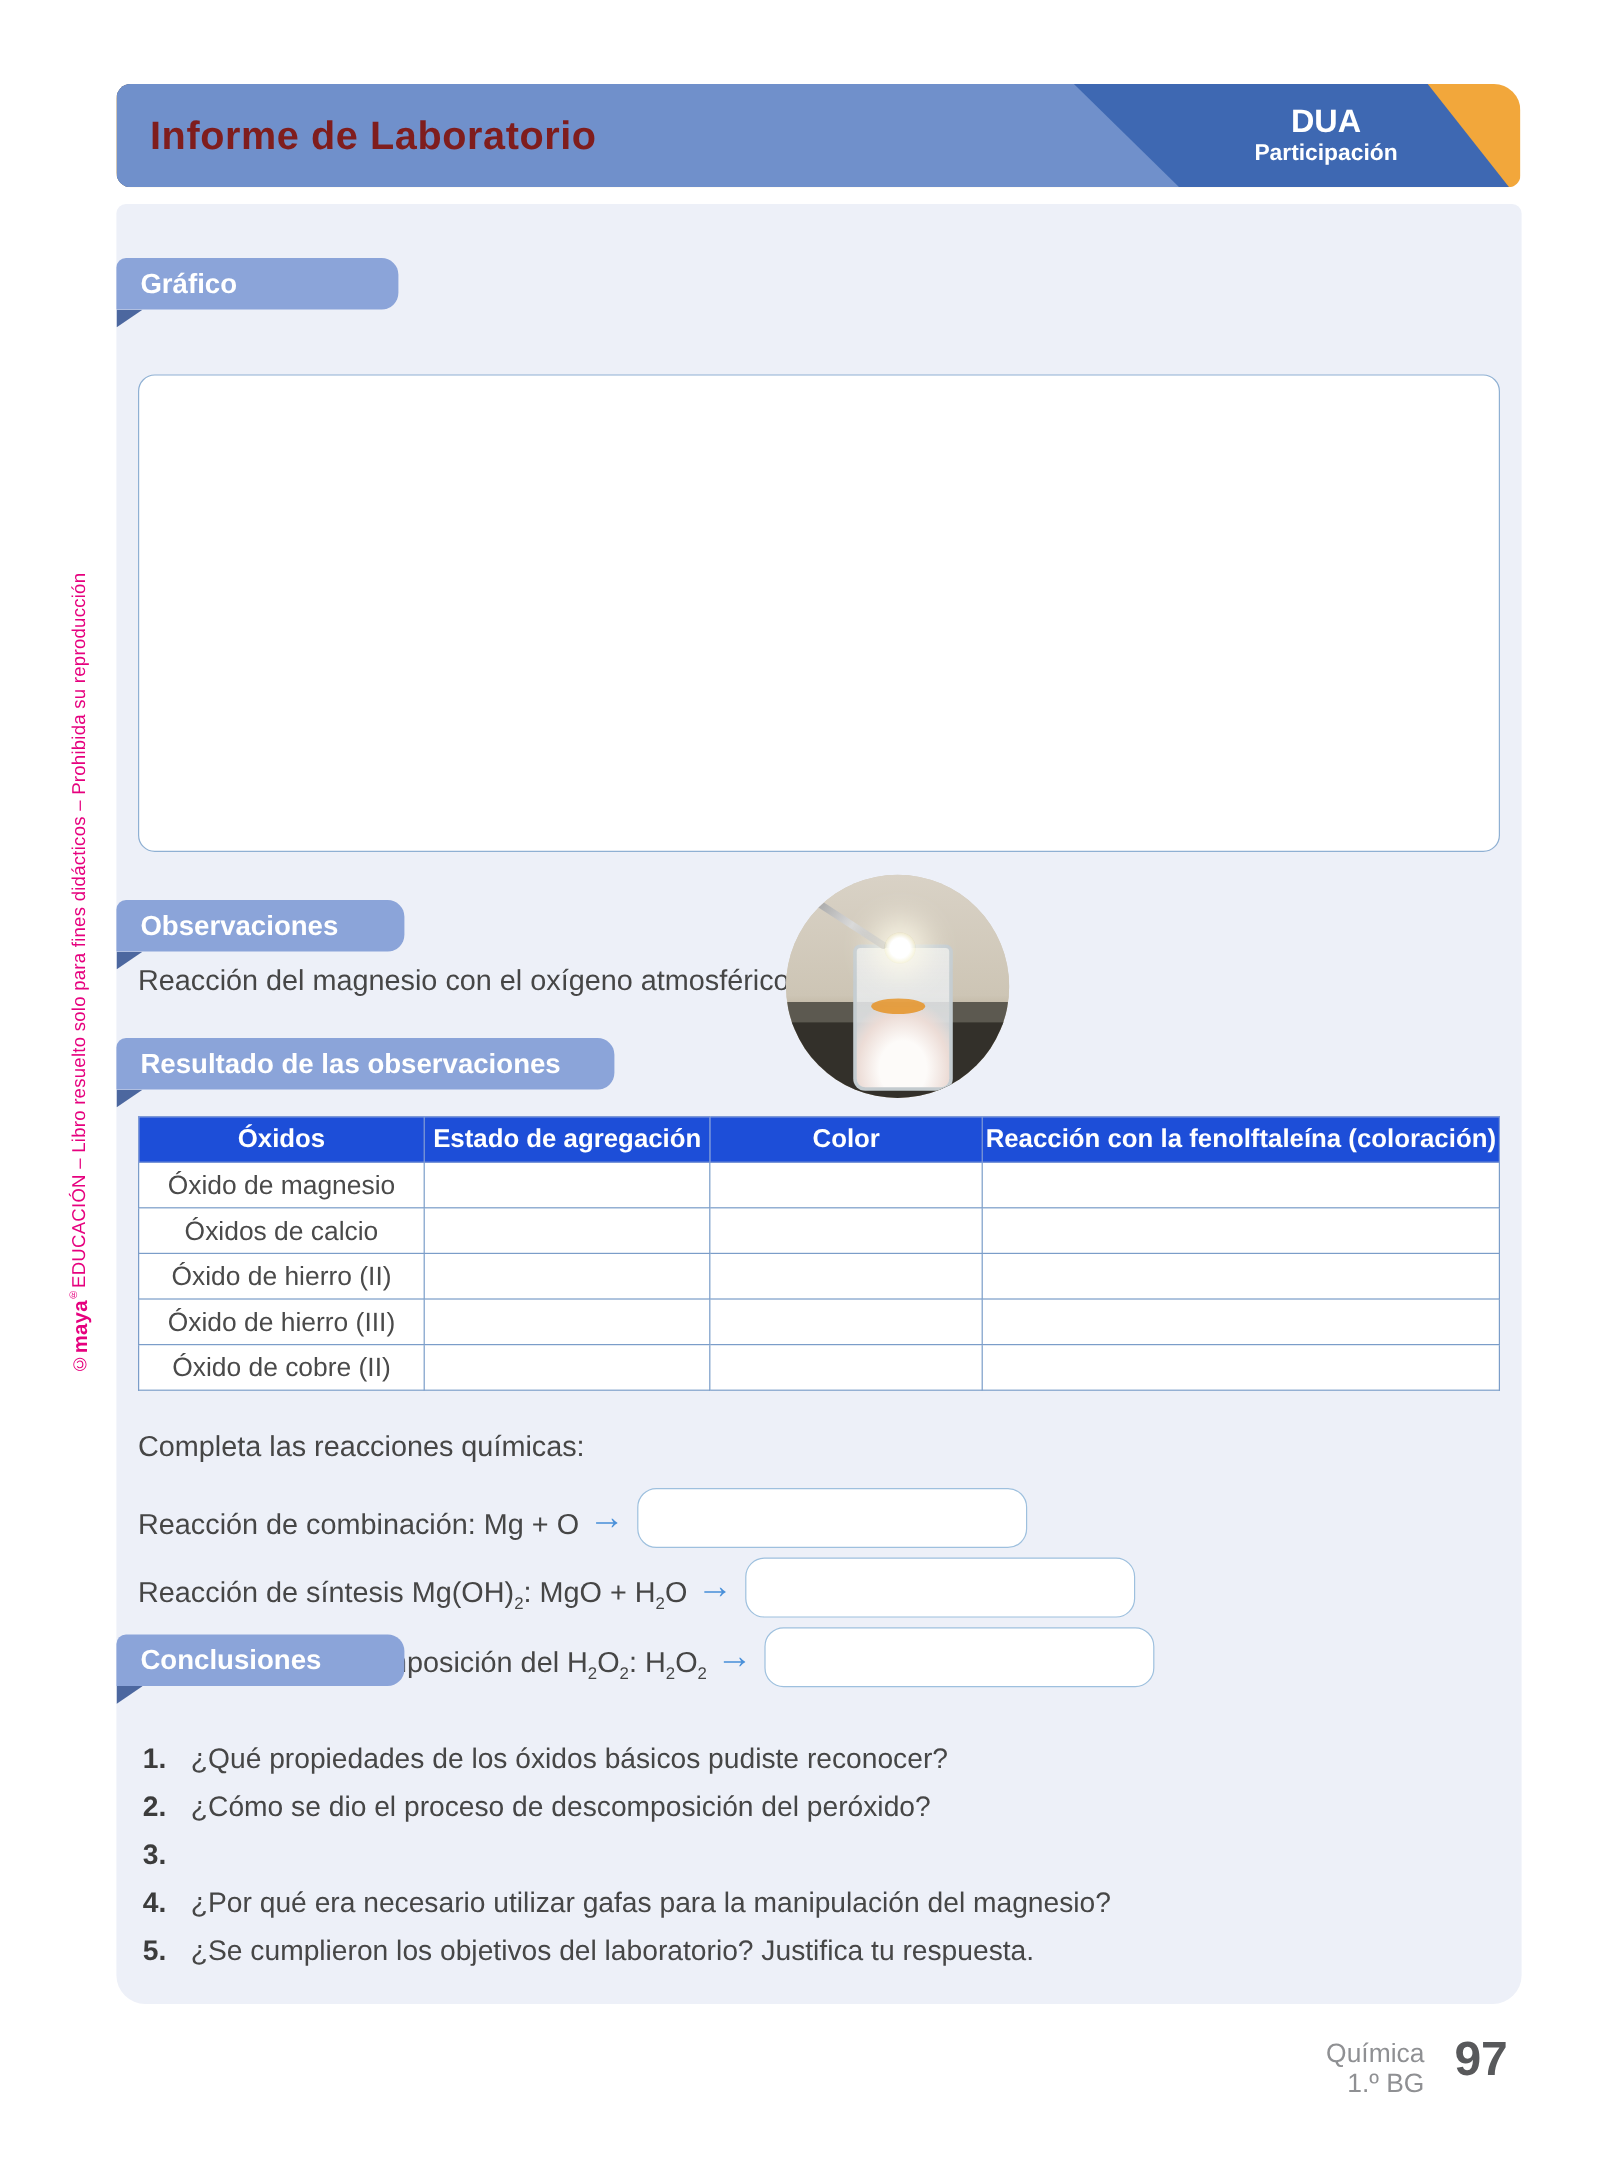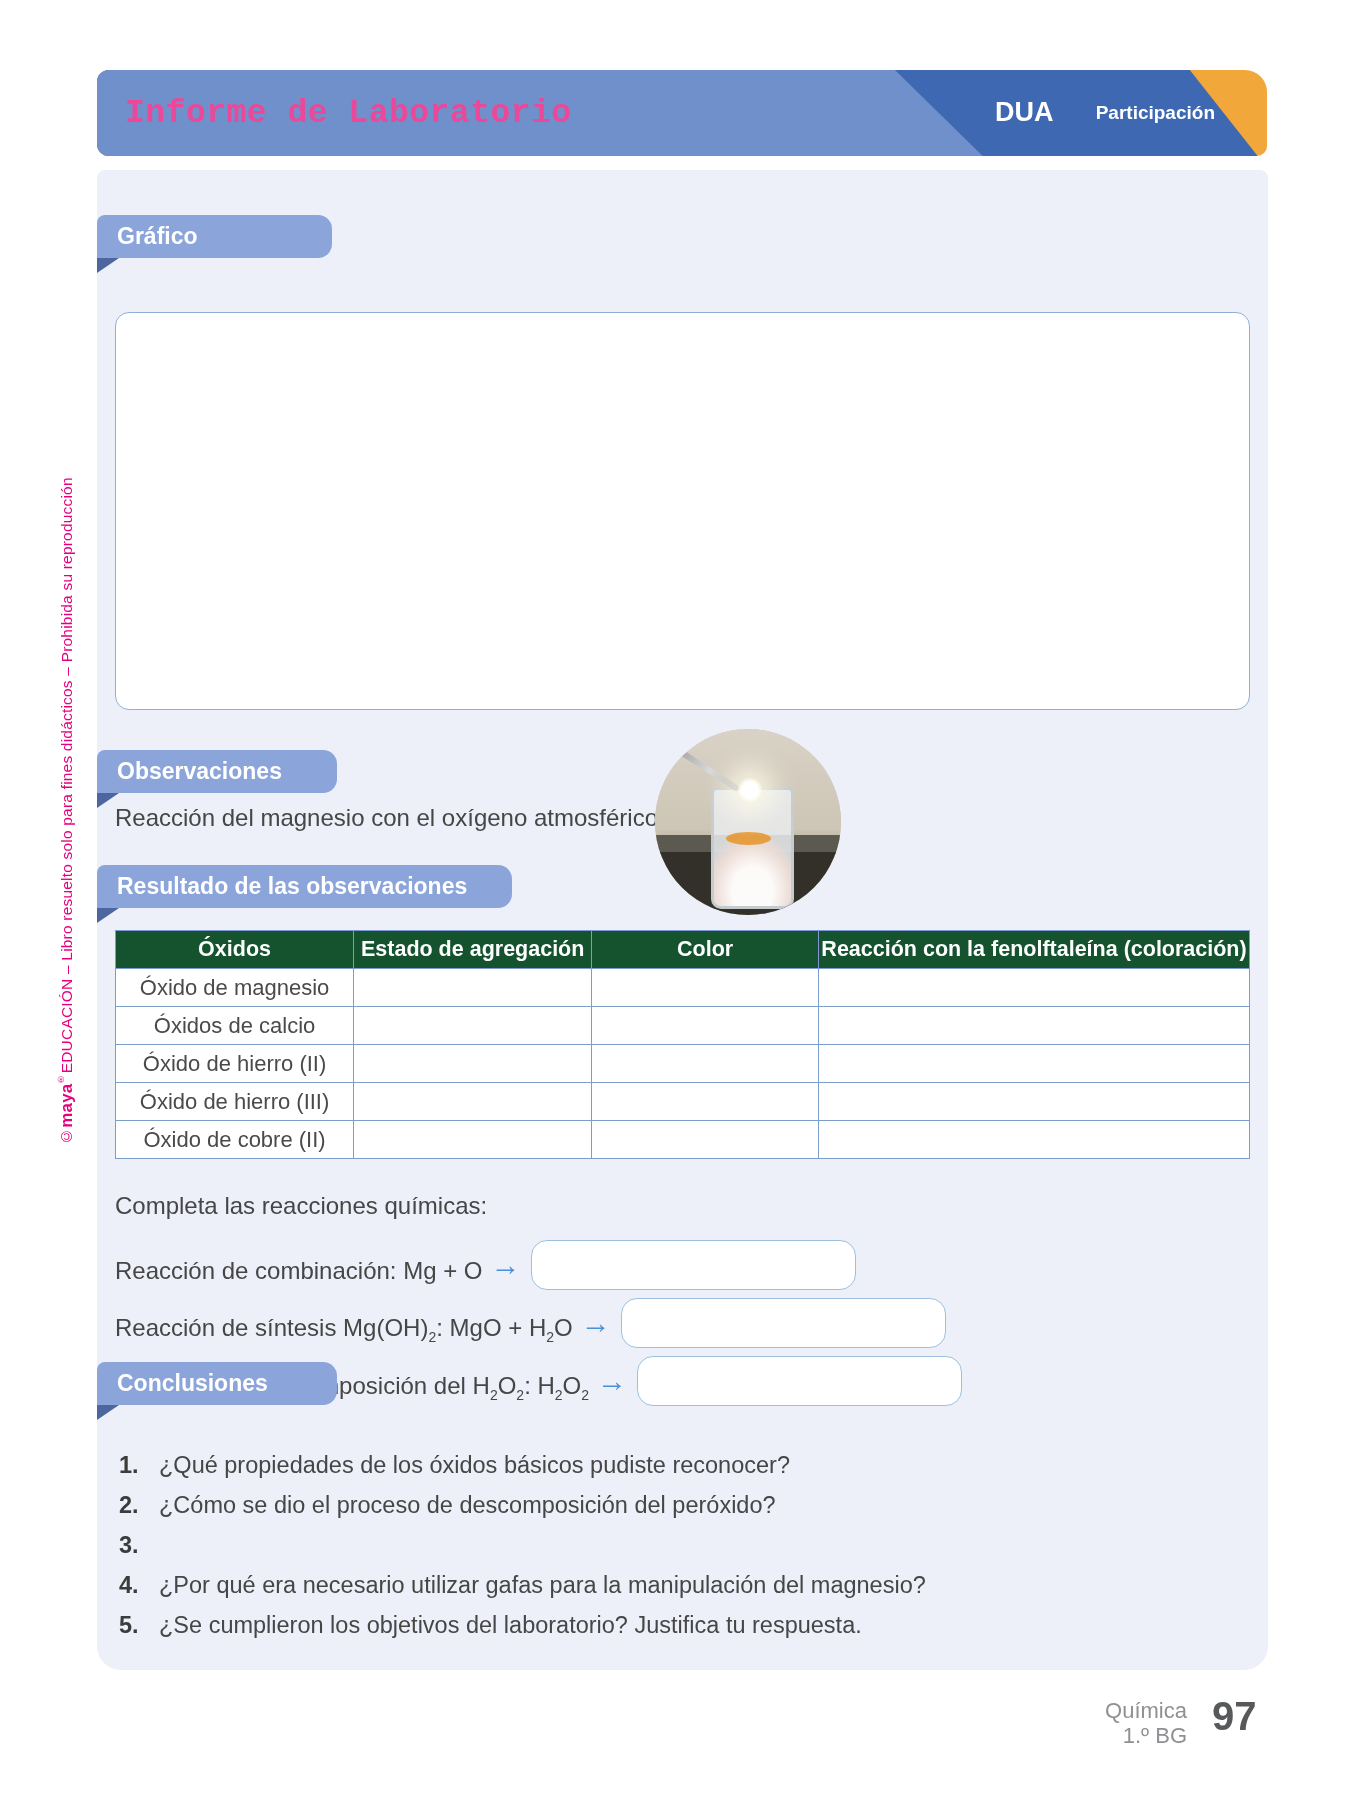--- a/index.html
+++ b/index.html
@@ -20,23 +20,23 @@
   .banner {
     position:absolute; left:97px; top:70px; width:1170px; height:86px;
     border-radius:12px 22px 10px 12px; overflow:hidden;
   }
   .banner-orange { position:absolute; inset:0; background:#f2a73b; }
   .banner-dark   { position:absolute; inset:0; background:#3e68b2;
                    clip-path:polygon(0 0, 93.4% 0, 99.2% 100%, 0 100%); }
   .banner-light  { position:absolute; inset:0; background:#7090cb;
                    clip-path:polygon(0 0, 68.2% 0, 75.7% 100%, 0 100%); }
   .banner-title  { position:absolute; left:28px; top:0; height:86px; display:flex; align-items:center;
-                   color:#ec4899; font-size:33px; font-weight:bold; letter-spacing:.5px;font-family:Liberation Mono, monospace; }
+                   color:#7f1d1d; font-size:33px; font-weight:bold; letter-spacing:.5px; }
   .dua-badge { position:absolute; right:52px; top:0; width:220px; height:86px;
-               display:flex; flex-direction:row; justify-content:space-between; align-items:center; color:#fff; }
+               display:flex; flex-direction:column; justify-content:center; align-items:center; color:#fff; }
   .dua-title { font-size:27px; font-weight:bold; line-height:1.1; }
   .dua-sub   { font-size:19px; font-weight:bold; }
 
   
   .panel { position:absolute; left:97px; top:170px; width:1171px; height:1500px;
            background:#edf0f8; border-radius:8px 8px 24px 24px; }
 
   
   .tab { position:absolute; height:43px; background:#8ba4d9; border-radius:8px 14px 14px 0;
          display:flex; align-items:center; padding-left:20px; }
@@ -66,21 +66,21 @@
   .ph-tongs { position:absolute; left:7%; top:6%; width:46%; height:6px; border-radius:3px;
               background:linear-gradient(90deg,#8f8f8f,#d9d9d9 60%,#aaa); transform:rotate(33deg); transform-origin:left top; }
   .ph-glow { position:absolute; left:44%; top:26%; width:26px; height:26px; border-radius:50%;
              background:radial-gradient(circle,#ffffff 0%,#ffffff 45%, rgba(255,250,215,.65) 70%, rgba(255,250,215,0) 100%);
              box-shadow:0 0 26px 11px rgba(255,252,235,.85); }
 
   
   .obs-table { position:absolute; left:18px; top:760px; width:1135px; border-collapse:collapse; table-layout:fixed; }
   .obs-table col.c1 { width:21%; } .obs-table col.c2 { width:21%; }
   .obs-table col.c3 { width:20%; } .obs-table col.c4 { width:38%; }
-  .obs-table thead th { background:#14532d; border:1px solid #7e99d5; color:#fff;
+  .obs-table thead th { background:#1d4ed8; border:1px solid #7e99d5; color:#fff;
                         font-size:21.5px; font-weight:bold; height:38px; text-align:center; }
   .obs-table tbody th, .obs-table tbody td { background:#fff; border:1px solid #7b9dc9; height:38px; }
   .obs-table tbody th { font-weight:normal; text-align:center; font-size:22px; color:#4a4a4a; }
 
   
   .completa { position:absolute; left:18px; top:1022px; }
   .reaction { position:absolute; left:18px; height:50px; display:flex; align-items:center; }
   .reaction .rx-label { font-size:24px; color:#464646;margin-top:12px; }
   .reaction sub { font-size:14px; }
   .rx-arrow { color:#4a90d9; font-size:30px; font-weight:bold; margin:0 10px 0 8px; line-height:1; }

